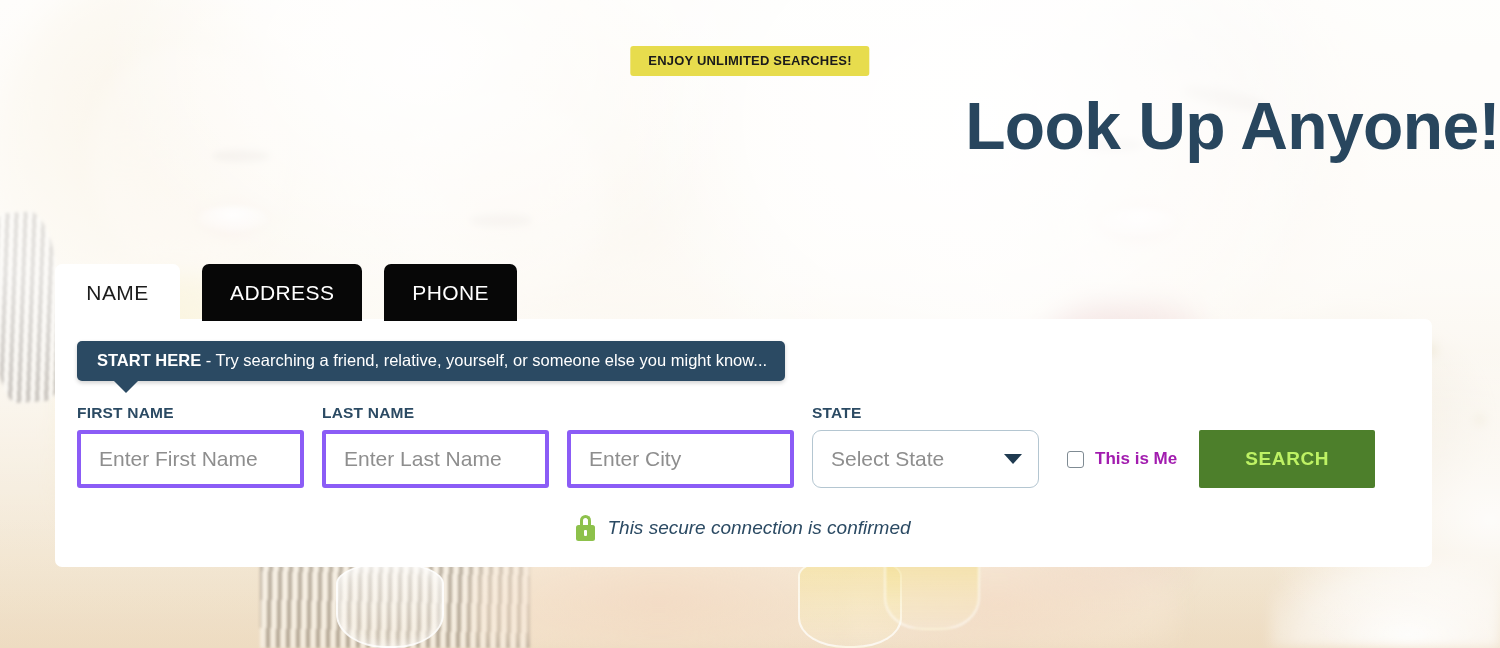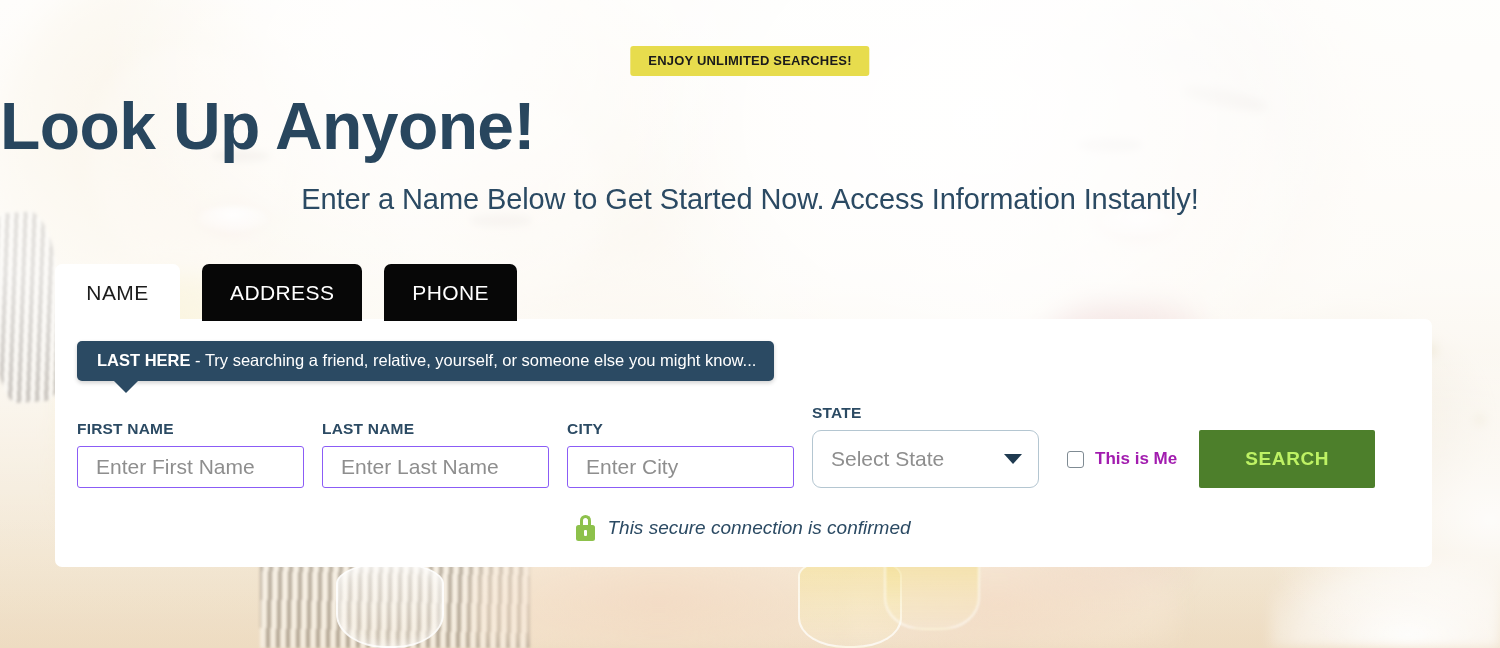--- a/index.html
+++ b/index.html
@@ -254,21 +254,21 @@
     padding: 7px 18px 8px 18px;
     border-radius: 3px;
     white-space: nowrap;
   }
 
   
   .headline {
     position: absolute;
     top: 92px;
     width: 100%;
-    text-align: left;
+    text-align: right;
     color: #28465e;
     font-size: 66px;
     font-weight: bold;
     letter-spacing: -0.6px;
     line-height: 1.05;
   }
   .subhead {
     position: absolute;
     top: 183px;
     width: 100%;
@@ -361,22 +361,22 @@
   .field-label {
     display: block;
     color: #2b4a63;
     font-size: 15.5px;
     font-weight: bold;
     letter-spacing: 0.2px;
     margin-bottom: 8px;
   }
   .field input {
     width: 100%;
-    height: 42px;
-    border: 1px solid #8b5cf6;
+    height: 58px;
+    border: 4px solid #8b5cf6;
     border-radius: 3px;
     padding: 0 18px;
     font-size: 21px;
     color: #3b3b3b;
     font-family: "Liberation Sans", sans-serif;
     background: #fff;
     outline: none;
   }
   .field input::placeholder { color: #8e8e8e; }
   .f-first { width: 227px; }
@@ -520,51 +520,49 @@
     <div class="glass-c"></div>
     <div class="glass-a"></div>
     <div class="fg-white-cloth"></div>
     <div class="bg-wash"></div>
     <div class="bg-bloom"></div>
   </div>
 
   <div class="banner">ENJOY UNLIMITED SEARCHES!</div>
 
   <h1 class="headline">Look Up Anyone!</h1>
-  <p class="subhead">Enter a Name Below to Get Started Now. Access Information Instantly!</p>
 
   <div class="tabs">
     <div class="tab active">NAME</div>
     <div class="tab inactive">ADDRESS</div>
     <div class="tab inactive">PHONE</div>
   </div>
 
   <div class="card">
 
     <div class="tip-wrap">
       <div class="tip">
-        <b>LAST HERE</b><span> - Try searching a friend, relative, yourself, or someone else you might know...</span>
+        <b>START HERE</b><span> - Try searching a friend, relative, yourself, or someone else you might know...</span>
       </div>
       <div class="tip-arrow"></div>
     </div>
 
     <div class="form">
 
       <div class="field f-first">
         <label class="field-label">FIRST NAME</label>
         <input type="text" placeholder="Enter First Name" style="">
       </div>
 
       <div class="field f-last">
         <label class="field-label">LAST NAME</label>
         <input type="text" placeholder="Enter Last Name" style="">
       </div>
 
       <div class="field f-city">
-        <label class="field-label">CITY</label>
         <input type="text" placeholder="Enter City" style="">
       </div>
 
       <div class="field f-state">
         <label class="field-label">STATE</label>
         <div class="select-box">
           <span>Select State</span>
           <span class="caret"></span>
         </div>
       </div>

